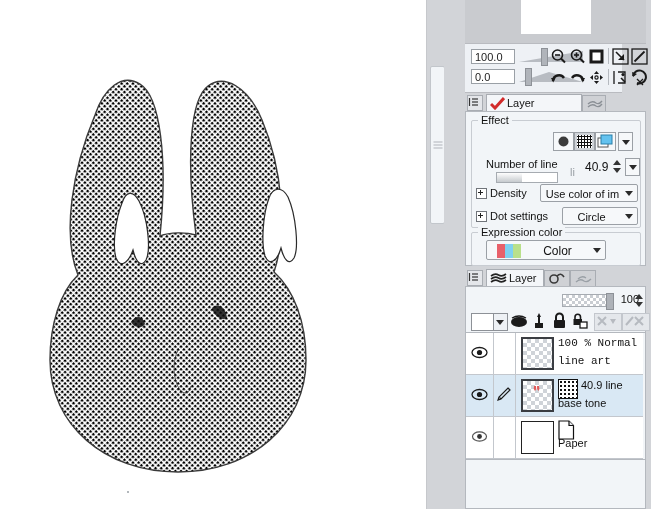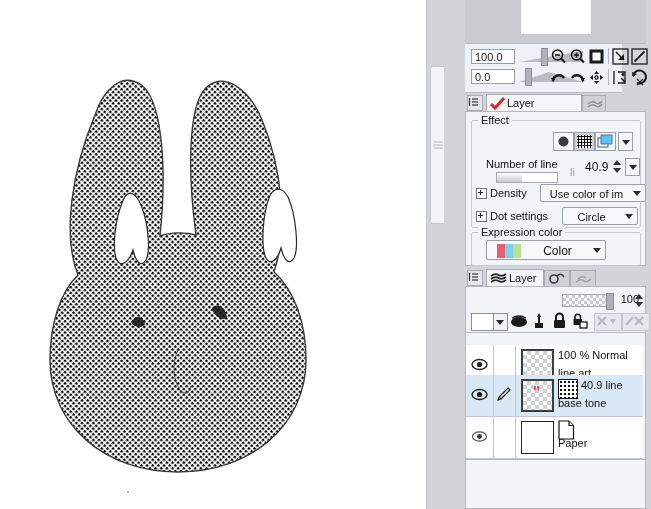--- a/index.html
+++ b/index.html
@@ -352,21 +352,21 @@
       <div class="spin" style="left:146px;top:46px;">
         <div class="up"></div>
         <div class="dn"></div>
       </div>
       <div class="dropbtn" style="left:159px;top:46px;">
         <div class="arrow"></div>
       </div>
 
       <div class="plusbox" style="left:10px;top:76px;"></div>
       <div class="lbl" style="left:24px;top:75px;">Density</div>
-      <div class="combo" style="left:74px;top:72px;width:106px;height:18px;">
+      <div class="combo" style="left:74px;top:72px;width:98px;height:18px;">
         <div class="lbl" style="position:absolute;left:4px;top:0;line-height:18px;">Use color of im</div>
         <div class="arrow"></div>
       </div>
 
       <div class="plusbox" style="left:10px;top:99px;"></div>
       <div class="lbl" style="left:24px;top:98px;">Dot settings</div>
       <div class="combo" style="left:96px;top:95px;width:76px;height:18px;">
         <div class="lbl" style="position:absolute;left:0;right:17px;top:0;line-height:18px;text-align:center;">Circle</div>
         <div class="arrow"></div>
       </div>
@@ -472,21 +472,21 @@
       <div style="position:absolute;left:156px;top:26px;width:26px;height:16px;background:#e4e7eb;border:1px solid #c3c7cd;">
         <svg width="24" height="14" viewBox="0 0 24 14">
             <path d="M3 11 L10 3" stroke="#b6bac0" stroke-width="2"></path>
             <path d="M12 3 L20 11 M20 3 L12 11" stroke="#b6bac0" stroke-width="2"></path>
           </svg>
       </div>
     </div>
 
     <div class="layerlistbg" style="top:332px;height:128px;overflow:hidden;">
 
-      <div class="lrow" style="top:12px;">
+      <div class="lrow" style="top:0;font-family:Liberation Mono, monospace;">
         <div class="lcell-eye">
           <span class="eye">
             <svg width="17" height="13" viewBox="0 0 17 13">
                 <ellipse cx="8.5" cy="6.5" rx="7.5" ry="5" fill="none" stroke="#1a1a1a" stroke-width="1.3"></ellipse>
                 <circle cx="8.5" cy="6.5" r="2.6" fill="#1a1a1a"></circle>
               </svg>
           </span>
         </div>
         <div class="lcell-pen"></div>
         <div class="lthumb"></div>

